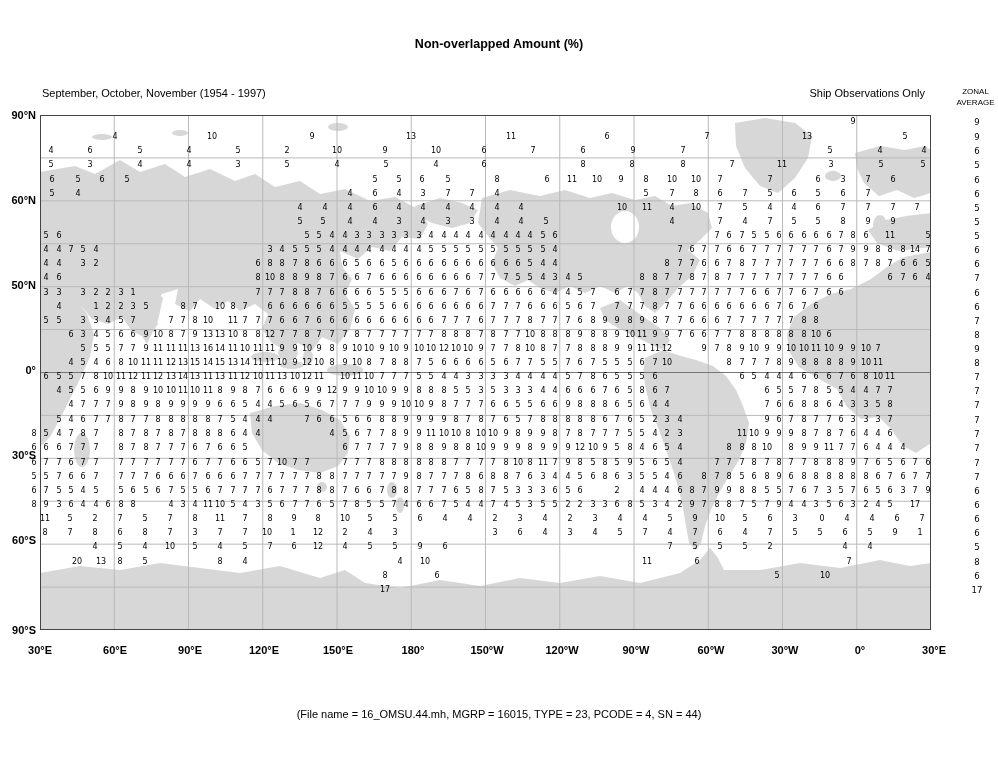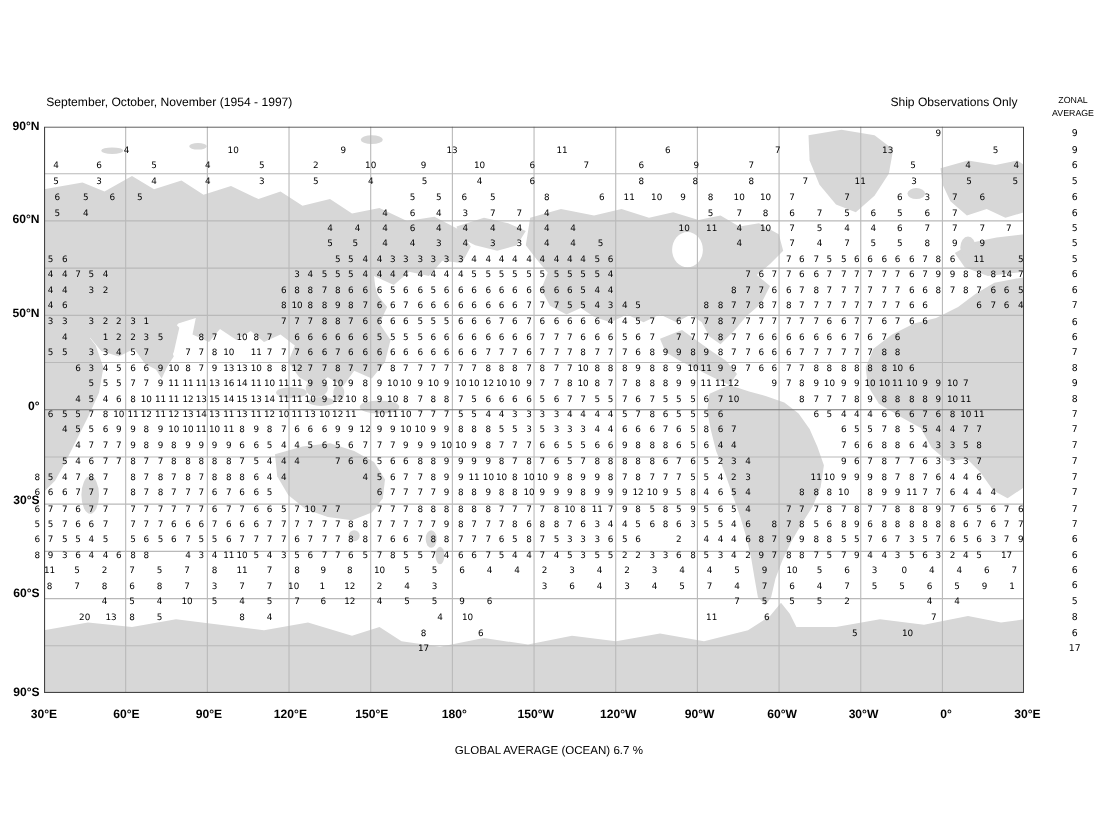--- a/index.html
+++ b/index.html
@@ -23,20 +23,21 @@
   .yax{position:absolute;transform:translate(0,-50%);right:962px;width:34px;text-align:right;
        font-size:11px;font-weight:bold;}
   .xax{position:absolute;transform:translate(-50%,0);top:644px;font-size:11px;font-weight:bold;}
   .gavg{position:absolute;left:0;right:0;top:676px;text-align:center;font-size:10.5px;}
   .fnote{position:absolute;left:0;right:0;top:708px;text-align:center;font-size:11px;}
 </style>
 </head>
 <body>
 
 <div class="stage">
+  <div class="subtitle">Non-overlapped Amount (%)</div>
   <div class="season">September, October, November (1954 - 1997)</div>
   <div class="shipobs">Ship Observations Only</div>
   <div class="zonal-head">
     <div>ZONAL</div>
     <div>AVERAGE</div>
   </div>
 
   <div class="map">
     <svg width="891" height="515" viewBox="0 0 891 515">
       <g fill="#d7d7d7" stroke="none">
@@ -1576,14 +1577,14 @@
       <span class="xax" style="left: 413px;">180°</span>
       <span class="xax" style="left: 487px;">150°W</span>
       <span class="xax" style="left: 562px;">120°W</span>
       <span class="xax" style="left: 636px;">90°W</span>
       <span class="xax" style="left: 711px;">60°W</span>
       <span class="xax" style="left: 785px;">30°W</span>
       <span class="xax" style="left: 860px;">0°</span>
       <span class="xax" style="left: 934px;">30°E</span>
     </div>
 
-  <div class="gavg">GLOBAL AVERAGE (OCEAN)   6.7 %</div>
+  <div class="fnote">(File name = 16_OMSU.44.mh, MGRP = 16015, TYPE = 23, PCODE = 4, SN = 44)</div>
 </div>
 
 </body></html>

